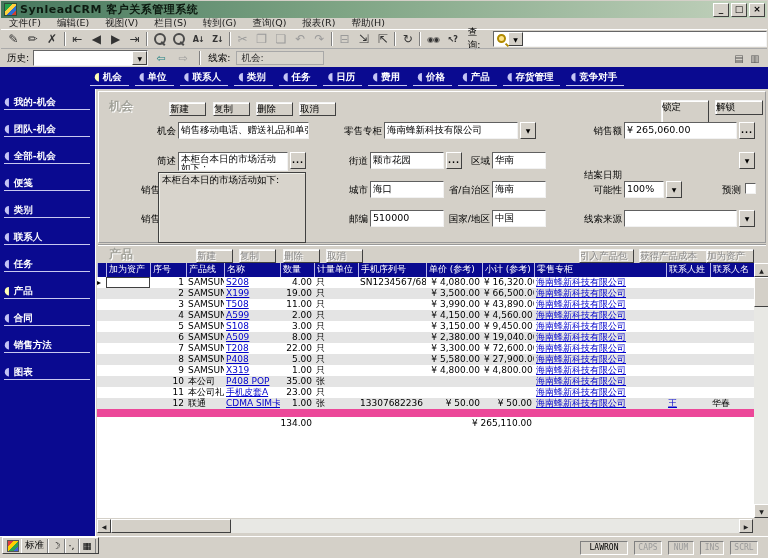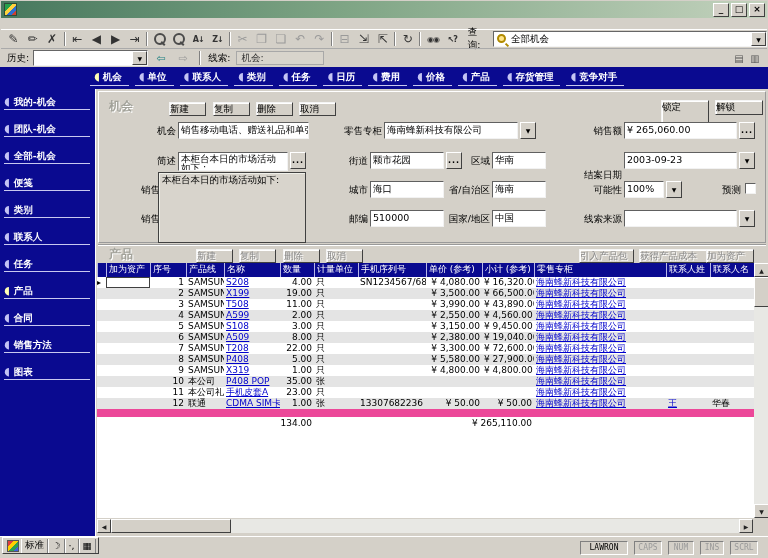--- a/index.html
+++ b/index.html
@@ -143,31 +143,51 @@
   .ime-seg{padding:0 3px;font-size:9.5px;border-left:1px solid #fff;border-right:1px solid #808080;
     height:14px;display:flex;align-items:center}
 </style>
 </head>
 <body>
 
 <div class="win">
 
   <div class="titlebar">
     <span class="app-icon"></span>
+    <span class="title-text">SynleadCRM 客户关系管理系统</span>
     <span class="winbtns">
 
         <span class="winbtn">_</span>
 
         <span class="winbtn">□</span>
 
         <span class="winbtn">×</span>
 
     </span>
   </div>
 
+  <div class="menubar">
+
+      <span class="menu-item">文件(F)</span>
+
+      <span class="menu-item">编辑(E)</span>
+
+      <span class="menu-item">视图(V)</span>
+
+      <span class="menu-item">栏目(S)</span>
+
+      <span class="menu-item">转到(G)</span>
+
+      <span class="menu-item">查询(Q)</span>
+
+      <span class="menu-item">报表(R)</span>
+
+      <span class="menu-item">帮助(H)</span>
+
+  </div>
 
   <div class="toolbar">
 
       <span class="tbtn">
         <span class="glyph">✎</span>
       </span>
 
       <span class="tbtn">
         <span class="glyph">✏</span>
       </span>
@@ -272,21 +292,20 @@
         <span class="glyph">◉◉</span>
       </span>
 
       <span class="tbtn small">
         <span class="glyph">↖?</span>
       </span>
 
     <span class="qlabel">查询:</span>
     <div class="combo query-combo">
       <span class="mag-gold"></span>
-      <span class="combo-text">全部机会</span>
       <span class="dropbtn">▼</span>
     </div>
   </div>
 
   <div class="historybar">
     <span>历史:</span>
     <div class="combo hist-combo">
       <span class="combo-text"></span>
       <span class="dropbtn">▼</span>
     </div>
@@ -445,21 +464,20 @@
 
     <span class="flabel" style="left:56px;top:66px;width:24px">简述</span>
     <div class="field wrap" style="left:82px;top:63px;width:110px;height:19px">本柜台本日的市场活动如下 :</div>
     <div class="fdrop fbtn-dots" style="left:194px;top:63px">...</div>
     <span class="flabel" style="left:250px;top:66px;width:22px">街道</span>
     <div class="field" style="left:274px;top:63px;width:74px;height:17px">颗市花园</div>
     <div class="fdrop fbtn-dots" style="left:350px;top:63px">...</div>
     <span class="flabel" style="left:372px;top:66px;width:22px">区域</span>
     <div class="field" style="left:396px;top:63px;width:54px;height:17px">华南</div>
     <span class="flabel" style="left:481px;top:80px;width:45px">结案日期</span>
-    <div class="field" style="left:528px;top:63px;width:113px;height:17px">2003-09-23</div>
     <div class="fdrop" style="left:643px;top:63px">▼</div>
 
     <span class="flabel" style="left:42px;top:95px;width:22px">销售</span>
     <span class="flabel" style="left:250px;top:95px;width:22px">城市</span>
     <div class="field" style="left:274px;top:92px;width:74px;height:17px">海口</div>
     <span class="flabel" style="left:351px;top:95px;width:43px">省/自治区</span>
     <div class="field" style="left:396px;top:92px;width:54px;height:17px">海南</div>
     <span class="flabel" style="left:494px;top:95px;width:32px">可能性</span>
     <div class="field" style="left:528px;top:92px;width:40px;height:17px">100%</div>
     <div class="fdrop" style="left:570px;top:92px">▼</div>
@@ -568,21 +586,21 @@
 
           <div class="trow alt">
             <span class="td c0 ind"></span>
             <span class="td c1 asset"></span>
             <span class="td c2 num">4</span>
             <span class="td c3">SAMSUNG</span>
             <span class="td c4 link">A599</span>
             <span class="td c5 num">2.00</span>
             <span class="td c6">只</span>
             <span class="td c7"></span>
-            <span class="td c8 num">¥ 2,550.00</span>
+            <span class="td c8 num">¥ 4,150.00</span>
             <span class="td c9 num">¥ 4,560.00</span>
             <span class="td c10 link">海南蜂新科技有限公司</span>
             <span class="td c11 link"></span>
             <span class="td c12"></span>
           </div>
 
           <div class="trow">
             <span class="td c0 ind"></span>
             <span class="td c1 asset"></span>
             <span class="td c2 num">5</span>

